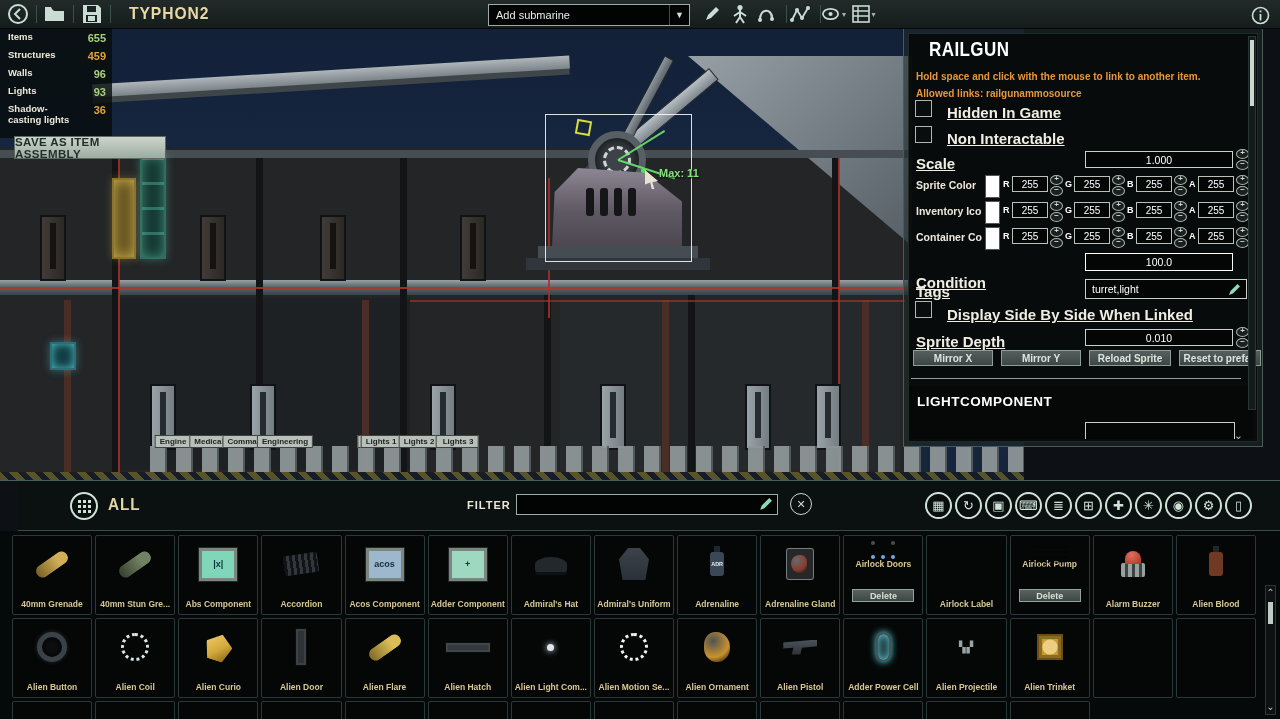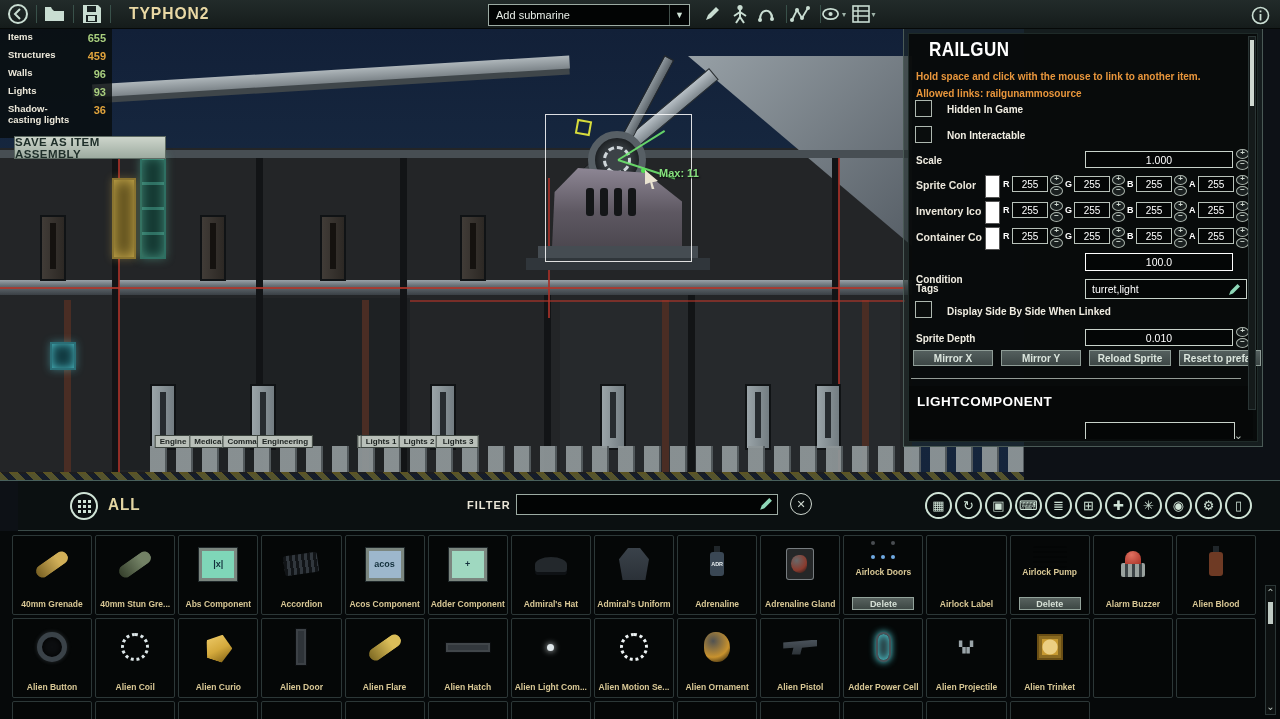--- a/index.html
+++ b/index.html
@@ -99,21 +99,21 @@
   #panel{position:absolute;left:903px;top:28px;width:360px;height:419px;z-index:45;
     background:rgba(30,40,38,.55);border:1px solid #4a5a56;box-sizing:border-box;padding:4px;}
   #panel-in{position:relative;width:100%;height:100%;background:rgba(7,10,10,.93);
     border:1px solid #1e2a28;box-sizing:border-box;color:#ece8dc;}
   #insp-title{position:absolute;left:20px;top:4px;color:#fff;font-size:20px;font-weight:bold;
     letter-spacing:.5px;transform:scaleX(.85);transform-origin:left;}
   .orange{color:#e8963c;font-weight:bold;font-size:10px;}
   #insp-hint{position:absolute;left:7px;top:37px;}
   #insp-links{position:absolute;left:7px;top:54px;}
   .cb{position:absolute;width:17px;height:17px;background:#0a0d0d;border:1px solid #aeb8b0;box-sizing:border-box;cursor:pointer;}
-  .ilabel{position:absolute;font-size:10px;font-weight:bold;color:#f0ede2;white-space:nowrap;}
+  .ilabel{position:absolute;font-size:15px;font-weight:bold;color:#f0ede2;white-space:nowrap;text-decoration:underline;}
   .ifield{position:absolute;height:17px;background:#040606;border:1px solid #c8d2ca;box-sizing:border-box;
     color:#fff;font-size:10.5px;display:flex;align-items:center;justify-content:center;cursor:text;}
   .ifield.left{justify-content:flex-start;padding-left:6px;}
   .spin{position:absolute;display:flex;flex-direction:column;gap:1px;cursor:pointer;}
   .spin i{width:11px;height:8px;border:1px solid #a8b2aa;border-radius:50%;background:#1a2020;
     color:#cfd8d0;font-style:normal;font-size:8px;line-height:6px;text-align:center;font-weight:bold;}
   .crow{position:absolute;left:0;width:100%;height:24px;}
   .cr-label{position:absolute;left:7px;top:5px;font-size:10.5px;font-weight:bold;width:66px;overflow:hidden;white-space:nowrap;}
   .swatch{position:absolute;left:76px;top:1px;width:13px;height:21px;background:#fff;border:1px solid #555;}
   .cr-channels{position:absolute;left:94px;top:0;right:0;height:24px;}
@@ -156,21 +156,21 @@
   #b-grid{position:absolute;left:0;top:50px;width:100%;bottom:0;background:rgba(6,9,9,.95);overflow:hidden;}
   #cells{position:absolute;left:12px;top:4px;width:1244px;display:grid;
     grid-template-columns:repeat(15,1fr);gap:3px;}
   .itemcell{height:80px;background:#050707;border:1.5px solid #2c3737;box-sizing:border-box;border-radius:2px;
     position:relative;display:flex;flex-direction:column;align-items:center;justify-content:flex-end;cursor:pointer;}
   .itemcell .sp{position:absolute;left:0;right:0;top:0;bottom:22px;display:flex;align-items:center;justify-content:center;}
   .itemcell .ilab{color:#d8c795;font-size:8.5px;font-weight:bold;text-align:center;width:100%;
     white-space:nowrap;overflow:hidden;padding-bottom:5px;}
   .itemcell.has-del .sp{bottom:36px;}
   .itemcell.has-del .ilab{padding-bottom:20px;}
-  .delbtn{width:62px;height:13px;margin-bottom:4px;background:linear-gradient(#58625f,#3d4744);
+  .delbtn{width:62px;height:13px;margin-bottom:12px;background:linear-gradient(#58625f,#3d4744);
     border:1px solid #93a39b;color:#d6e0d6;font-size:9px;font-weight:bold;display:flex;align-items:center;justify-content:center;cursor:pointer;box-sizing:border-box;}
   #i-scroll{position:absolute;right:4px;top:54px;width:11px;bottom:4px;background:#0d1111;border:1px solid #2c3737;box-sizing:border-box;}
   #i-thumb{position:absolute;left:2px;top:16px;width:5px;height:22px;background:#c0cbc4;}
   .scr-arr{position:absolute;left:0;width:100%;text-align:center;color:#b9c4bc;font-size:10px;line-height:10px;}
 
   
   .k-capsule{width:36px;height:13px;border-radius:7px;transform:rotate(-35deg);
     background:linear-gradient(90deg,rgba(0,0,0,.4),rgba(255,255,255,.15) 70%),var(--c);}
   .k-chip{width:32px;height:27px;background:var(--c);border:3px solid #7b867f;outline:1px solid #20282a;
     color:#13303c;font-size:9px;font-weight:bold;display:flex;align-items:center;justify-content:center;}

